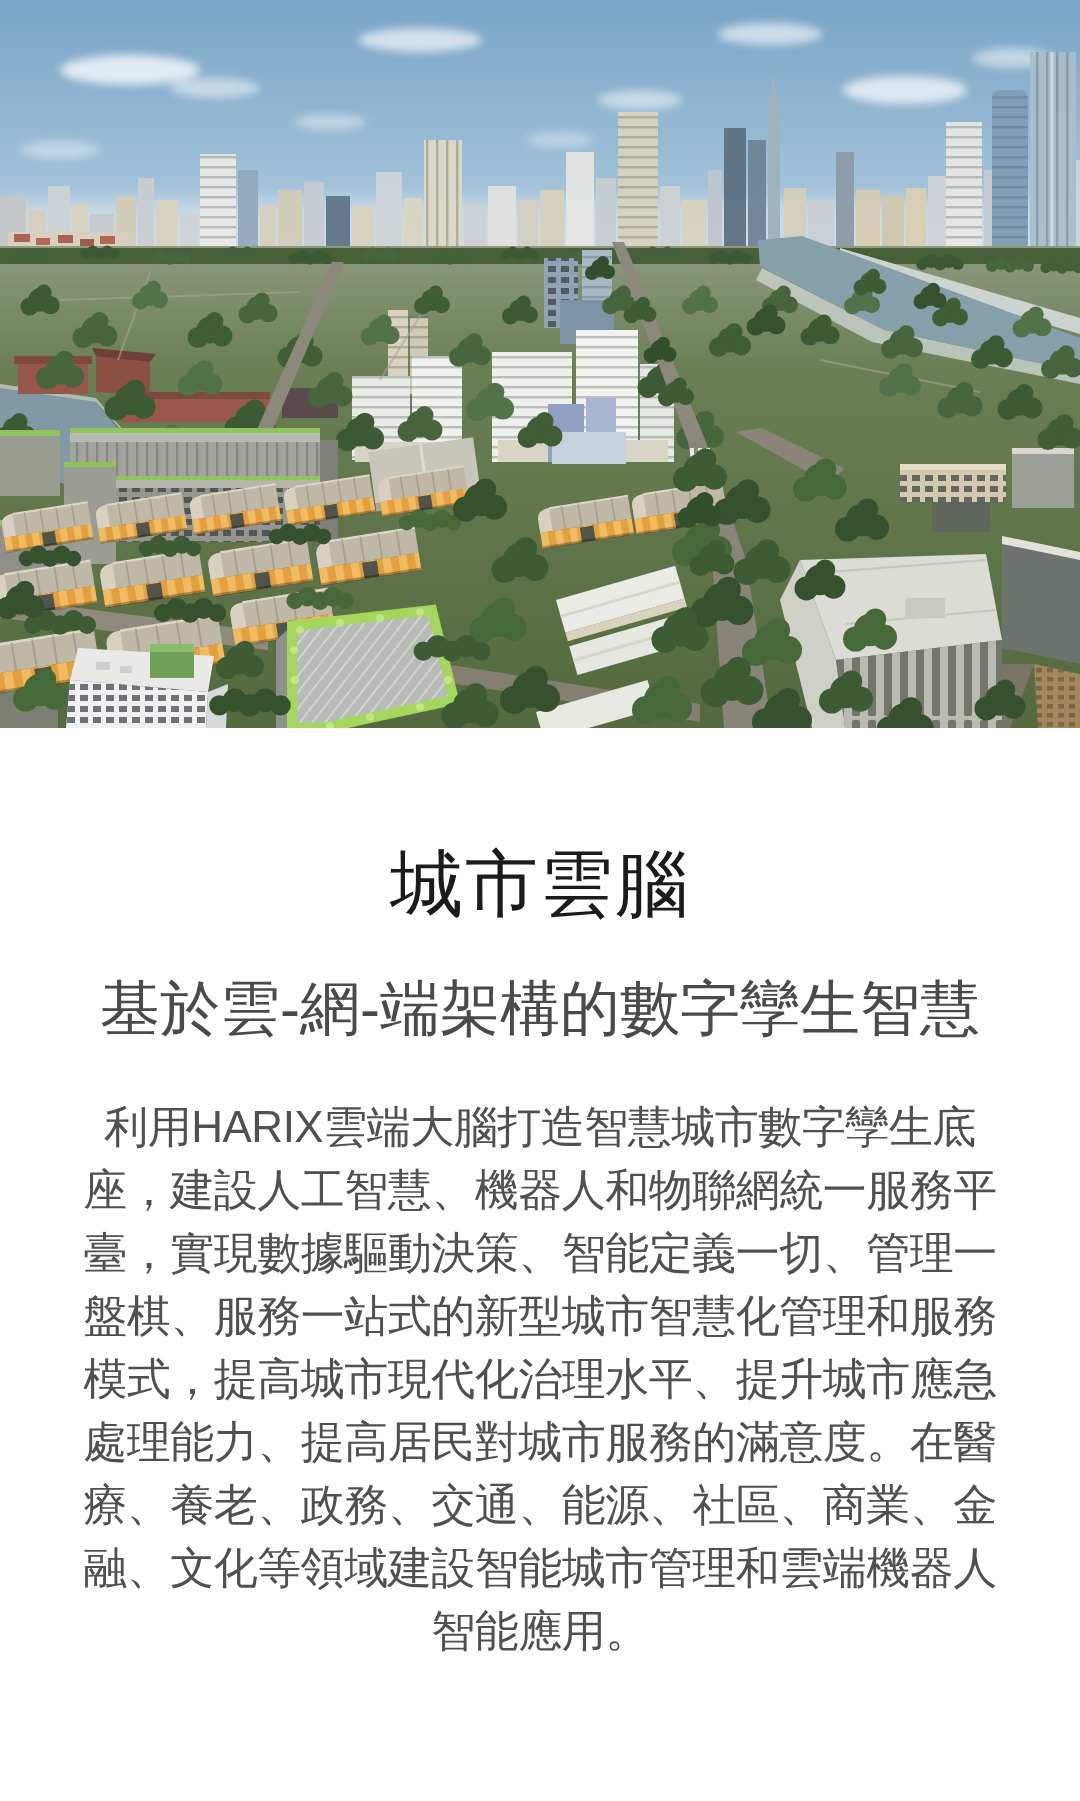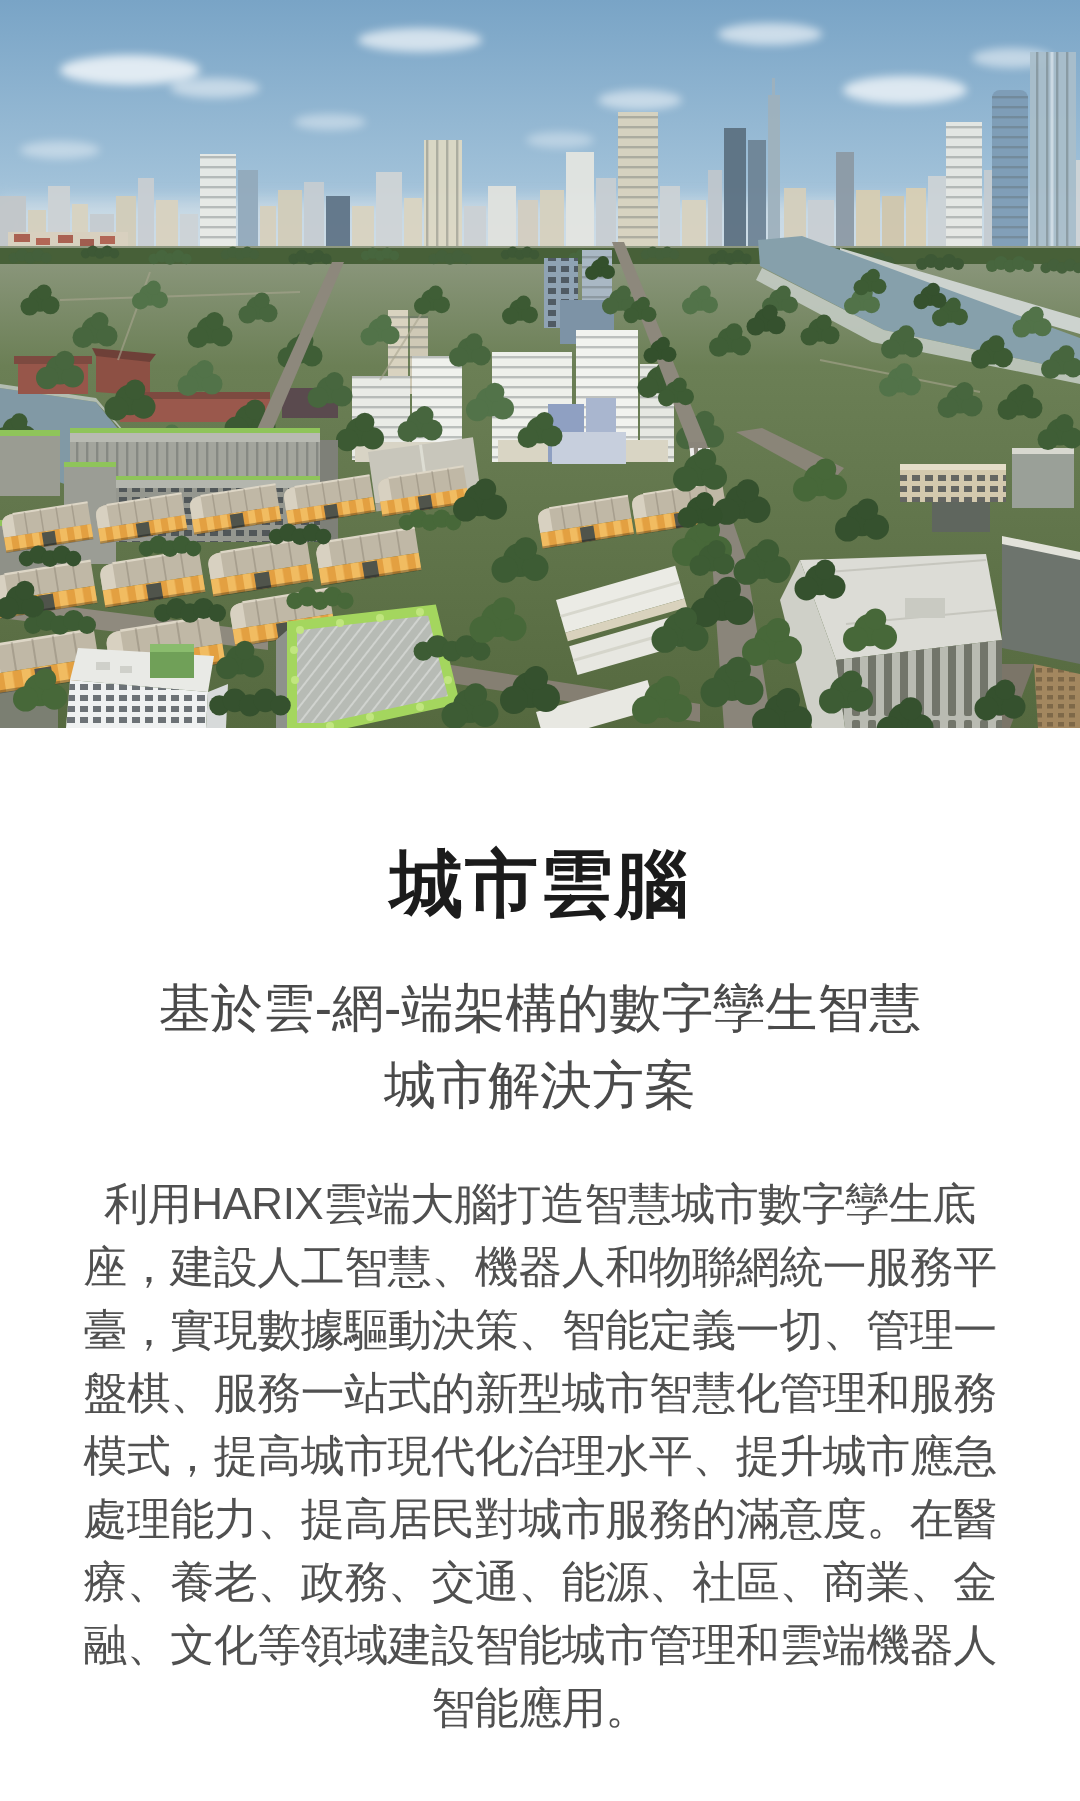--- a/index.html
+++ b/index.html
@@ -5,26 +5,26 @@
   html,body{margin:0;padding:0;}
   body{
     width:1080px;height:1801px;background:#ffffff;overflow:hidden;
     font-family:"Liberation Sans","DejaVu Sans",sans-serif;
     -webkit-font-smoothing:antialiased;
   }
   .hero{width:1080px;height:728px;overflow:hidden;background:#9dbdd6;}
   .hero svg{display:block;width:1080px;height:728px;}
   .title{
     margin:114px 0 0;text-align:center;
-    font-size:73px;font-weight:700;color:#1b1b1b;
+    font-size:73px;font-weight:400;color:#1b1b1b;
     line-height:1.15;letter-spacing:2px;
   }
   .subtitle{
     margin:44px auto 0;text-align:center;
-    font-size:52px;font-weight:400;color:#4a4a4a;line-height:77px;
+    font-size:60px;font-weight:400;color:#4a4a4a;line-height:77px;
     width:1000px;
   }
   .body-text{
     width:952px;margin:48px auto 10px;text-align:center;
     font-size:44px;font-weight:400;color:#505050;line-height:63px;
     letter-spacing:-0.5px;
   }
 </style>
 </head>
 <body>
@@ -453,16 +453,15 @@
     <use href="#t1" transform="translate(846,692) scale(1.8)" color="#3d5c34"></use>
         <use href="#t1" transform="translate(1000,700) scale(1.7)" color="#35512e"></use>
   </g>
 </svg>
 </div>
 
 <h1 class="title">城市雲腦</h1>
 
 <h2 class="subtitle">
   <div>基於雲-網-端架構的數字孿生智慧</div>
-  <div>城市解決方案</div>
 </h2>
 
 <p class="body-text">利用HARIX雲端大腦打造智慧城市數字孿生底座，建設人工智慧、機器人和物聯網統一服務平臺，實現數據驅動決策、智能定義一切、管理一盤棋、服務一站式的新型城市智慧化管理和服務模式，提高城市現代化治理水平、提升城市應急處理能力、提高居民對城市服務的滿意度。在醫療、養老、政務、交通、能源、社區、商業、金融、文化等領域建設智能城市管理和雲端機器人智能應用。</p>
 
 </body></html>

